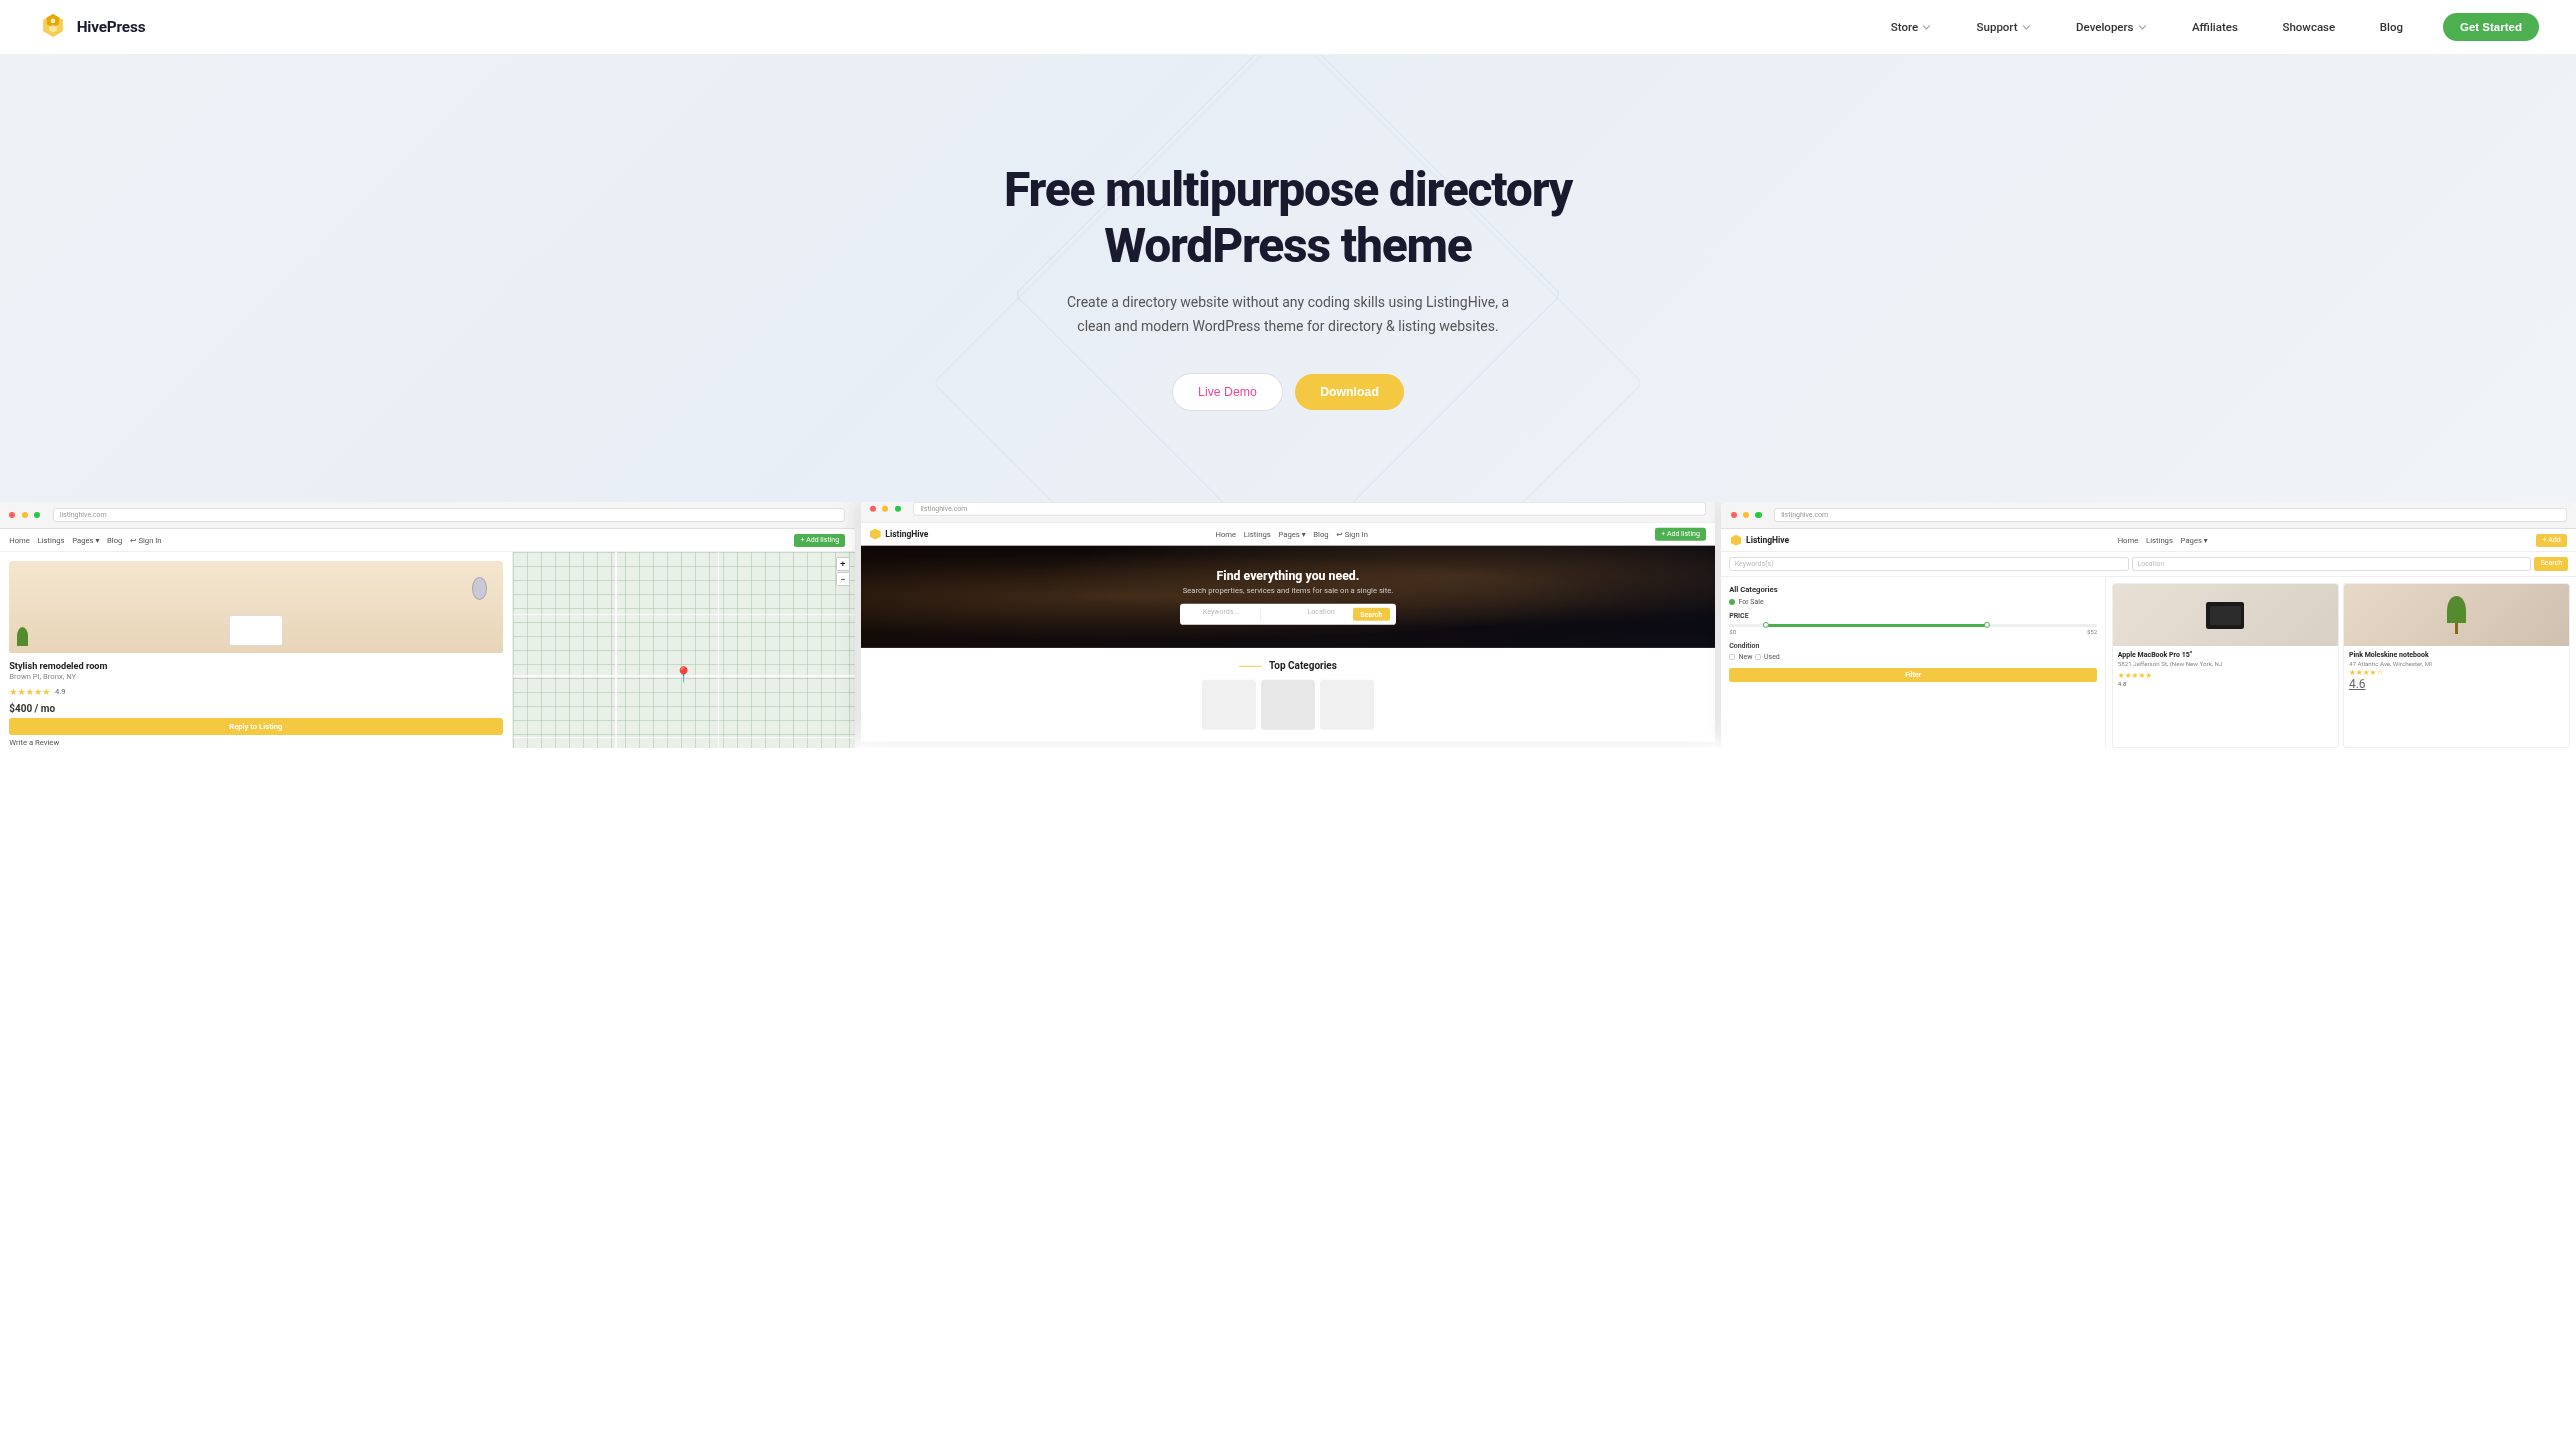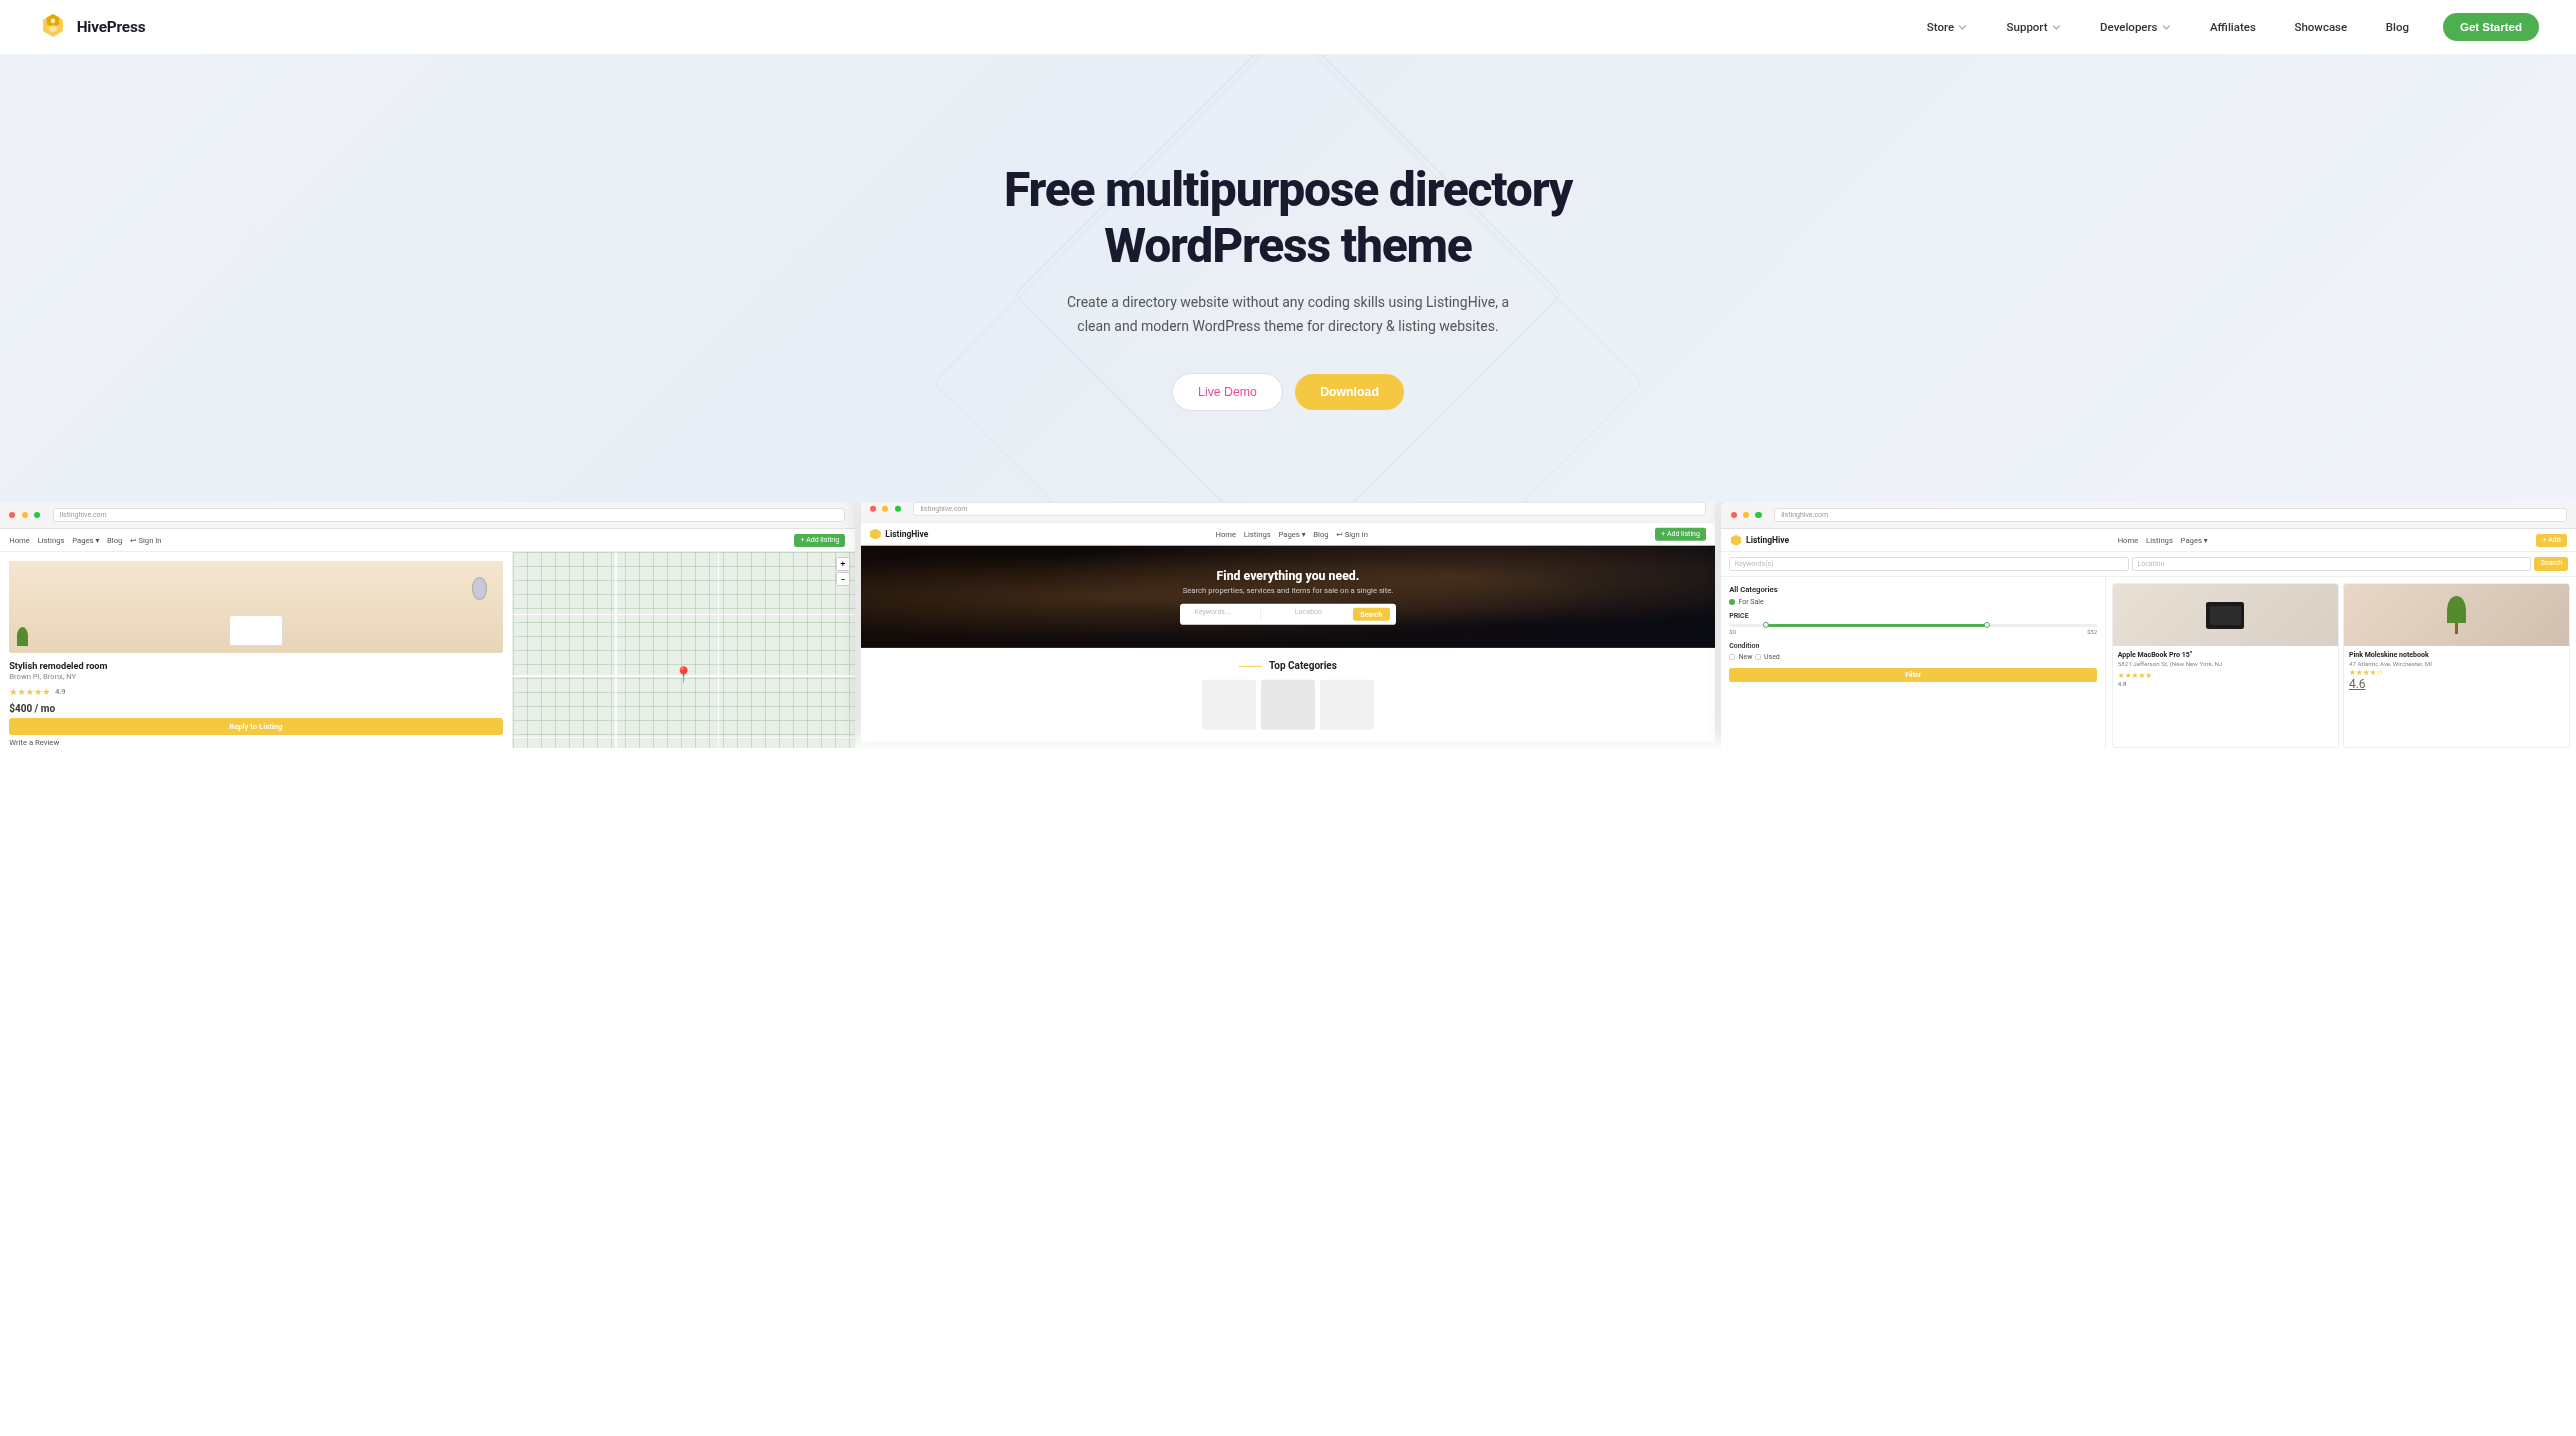--- a/index.html
+++ b/index.html
@@ -42,21 +42,21 @@
     .brand-name {
       font-size: 15.4px;
       font-weight: 700;
       color: #1a1a2e;
       letter-spacing: -0.2px;
     }
 
     .navbar-nav {
       display: flex;
       align-items: center;
-      gap: 17px;
+      gap: 23px;
     }
 
     .nav-item {
       display: flex;
       align-items: center;
       gap: 3.1px;
       padding: 6.2px 10.8px;
       font-size: 11.5px;
       color: #333;
       cursor: pointer;
@@ -470,21 +470,21 @@
       <div style="background:#4caf50;color:#fff;padding:2.3px 6.2px;border-radius:2.3px;font-size:7px;">+ Add listing</div>
     </div>
 
     <div style="background:linear-gradient(rgba(0,0,0,0.65),rgba(0,0,0,0.55)),linear-gradient(135deg,#2c1810,#1a1a2e);color:#fff;padding:23px 15.4px;text-align:center;position:relative;overflow:hidden;">
 
       <div style="position:absolute;inset:0;background:radial-gradient(ellipse at 30% 50%,rgba(139,90,43,0.4),transparent 60%),radial-gradient(ellipse at 70% 30%,rgba(180,120,60,0.3),transparent 50%);"></div>
       <div style="position:relative;z-index:1;">
         <div style="font-size:12.3px;font-weight:800;margin-bottom:3.1px;">Find everything you need.</div>
         <div style="font-size:7.7px;color:#ccc;margin-bottom:9.2px;">Search properties, services and items for sale on a single site.</div>
 
-        <div style="display:flex;gap:18px;background:#fff;border-radius:3.1px;padding:3.8px 6.2px;max-width:216px;margin:0 auto;">
+        <div style="display:flex;gap:18px;background:#fff;border-radius:3.1px;padding:3.8px 6.2px;max-width:216px;margin:0 auto;text-align:right;">
           <span style="flex:1;font-size:7px;color:#bbb;">Keywords...</span>
           <div style="width:0.8px;background:#eee;margin:0 3.1px;"></div>
           <span style="flex:1;font-size:7px;color:#bbb;">Location</span>
           <div style="background:#f5c842;color:#fff;padding:2.3px 7.7px;border-radius:2.3px;font-size:7px;font-weight:600;">Search</div>
         </div>
       </div>
     </div>
 
     <div style="background:#fff;padding:12.3px 15.4px;">
       <div style="text-align:center;font-size:10px;font-weight:700;color:#222;margin-bottom:9px;">

